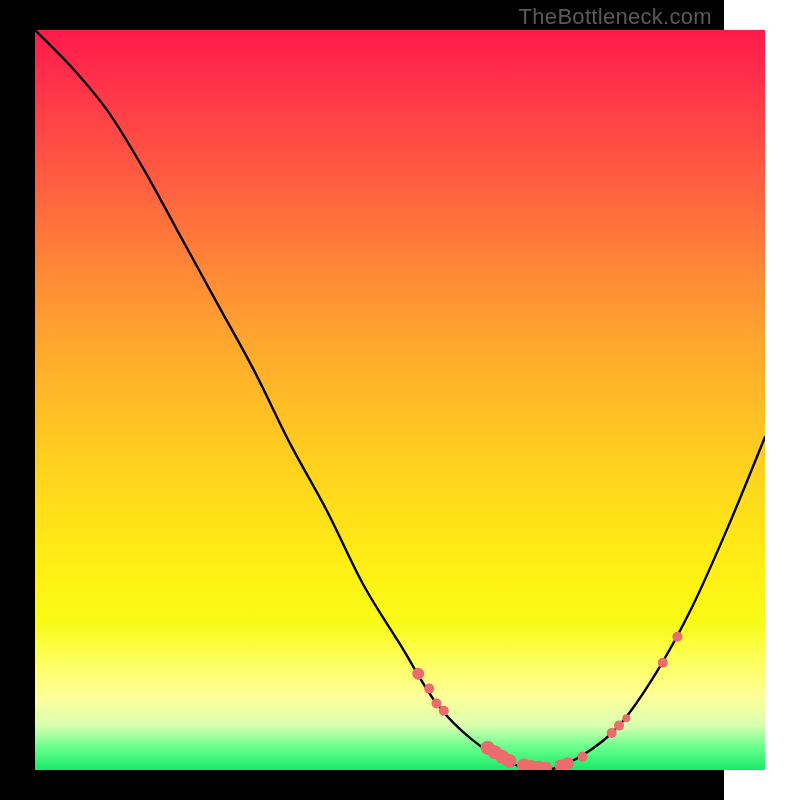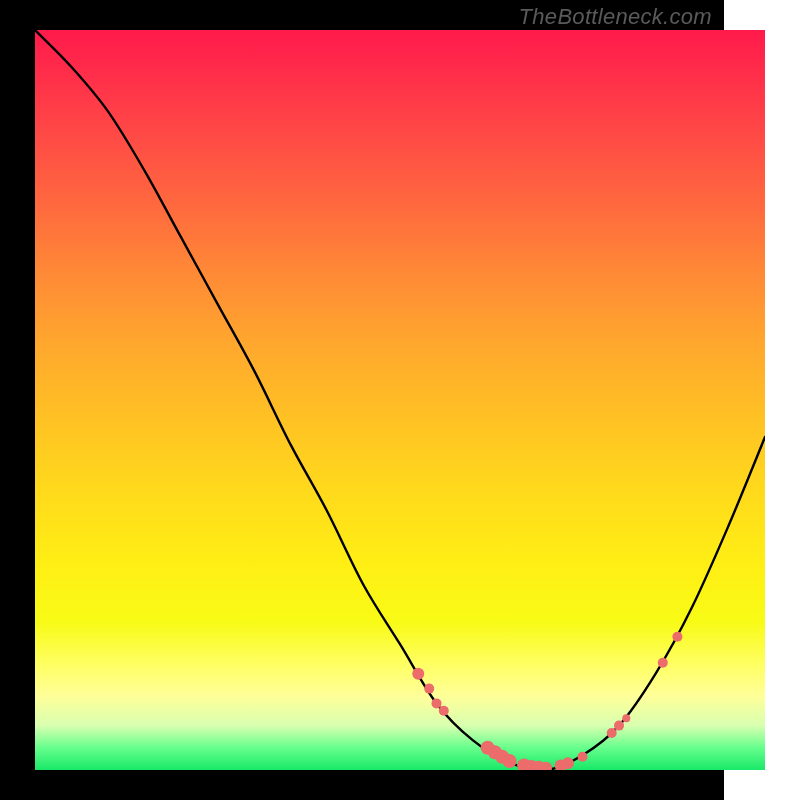--- a/index.html
+++ b/index.html
@@ -2,21 +2,20 @@
 <html><head>
 <meta charset="utf-8">
 <style>
   * { margin: 0; padding: 0; box-sizing: border-box; }
   html, body { width: 800px; height: 800px; overflow: hidden; }
   .container {
     width: 724px;
     height: 800px;
     background: #000000;
     position: relative;
-    font-style: italic;
   }
   .watermark {
     position: absolute;
     top: 4px;
     right: 12px;
     color: #5a5a5a;
     font-family: Arial, sans-serif;
     font-size: 22px;
     letter-spacing: 0.3px;
   }

